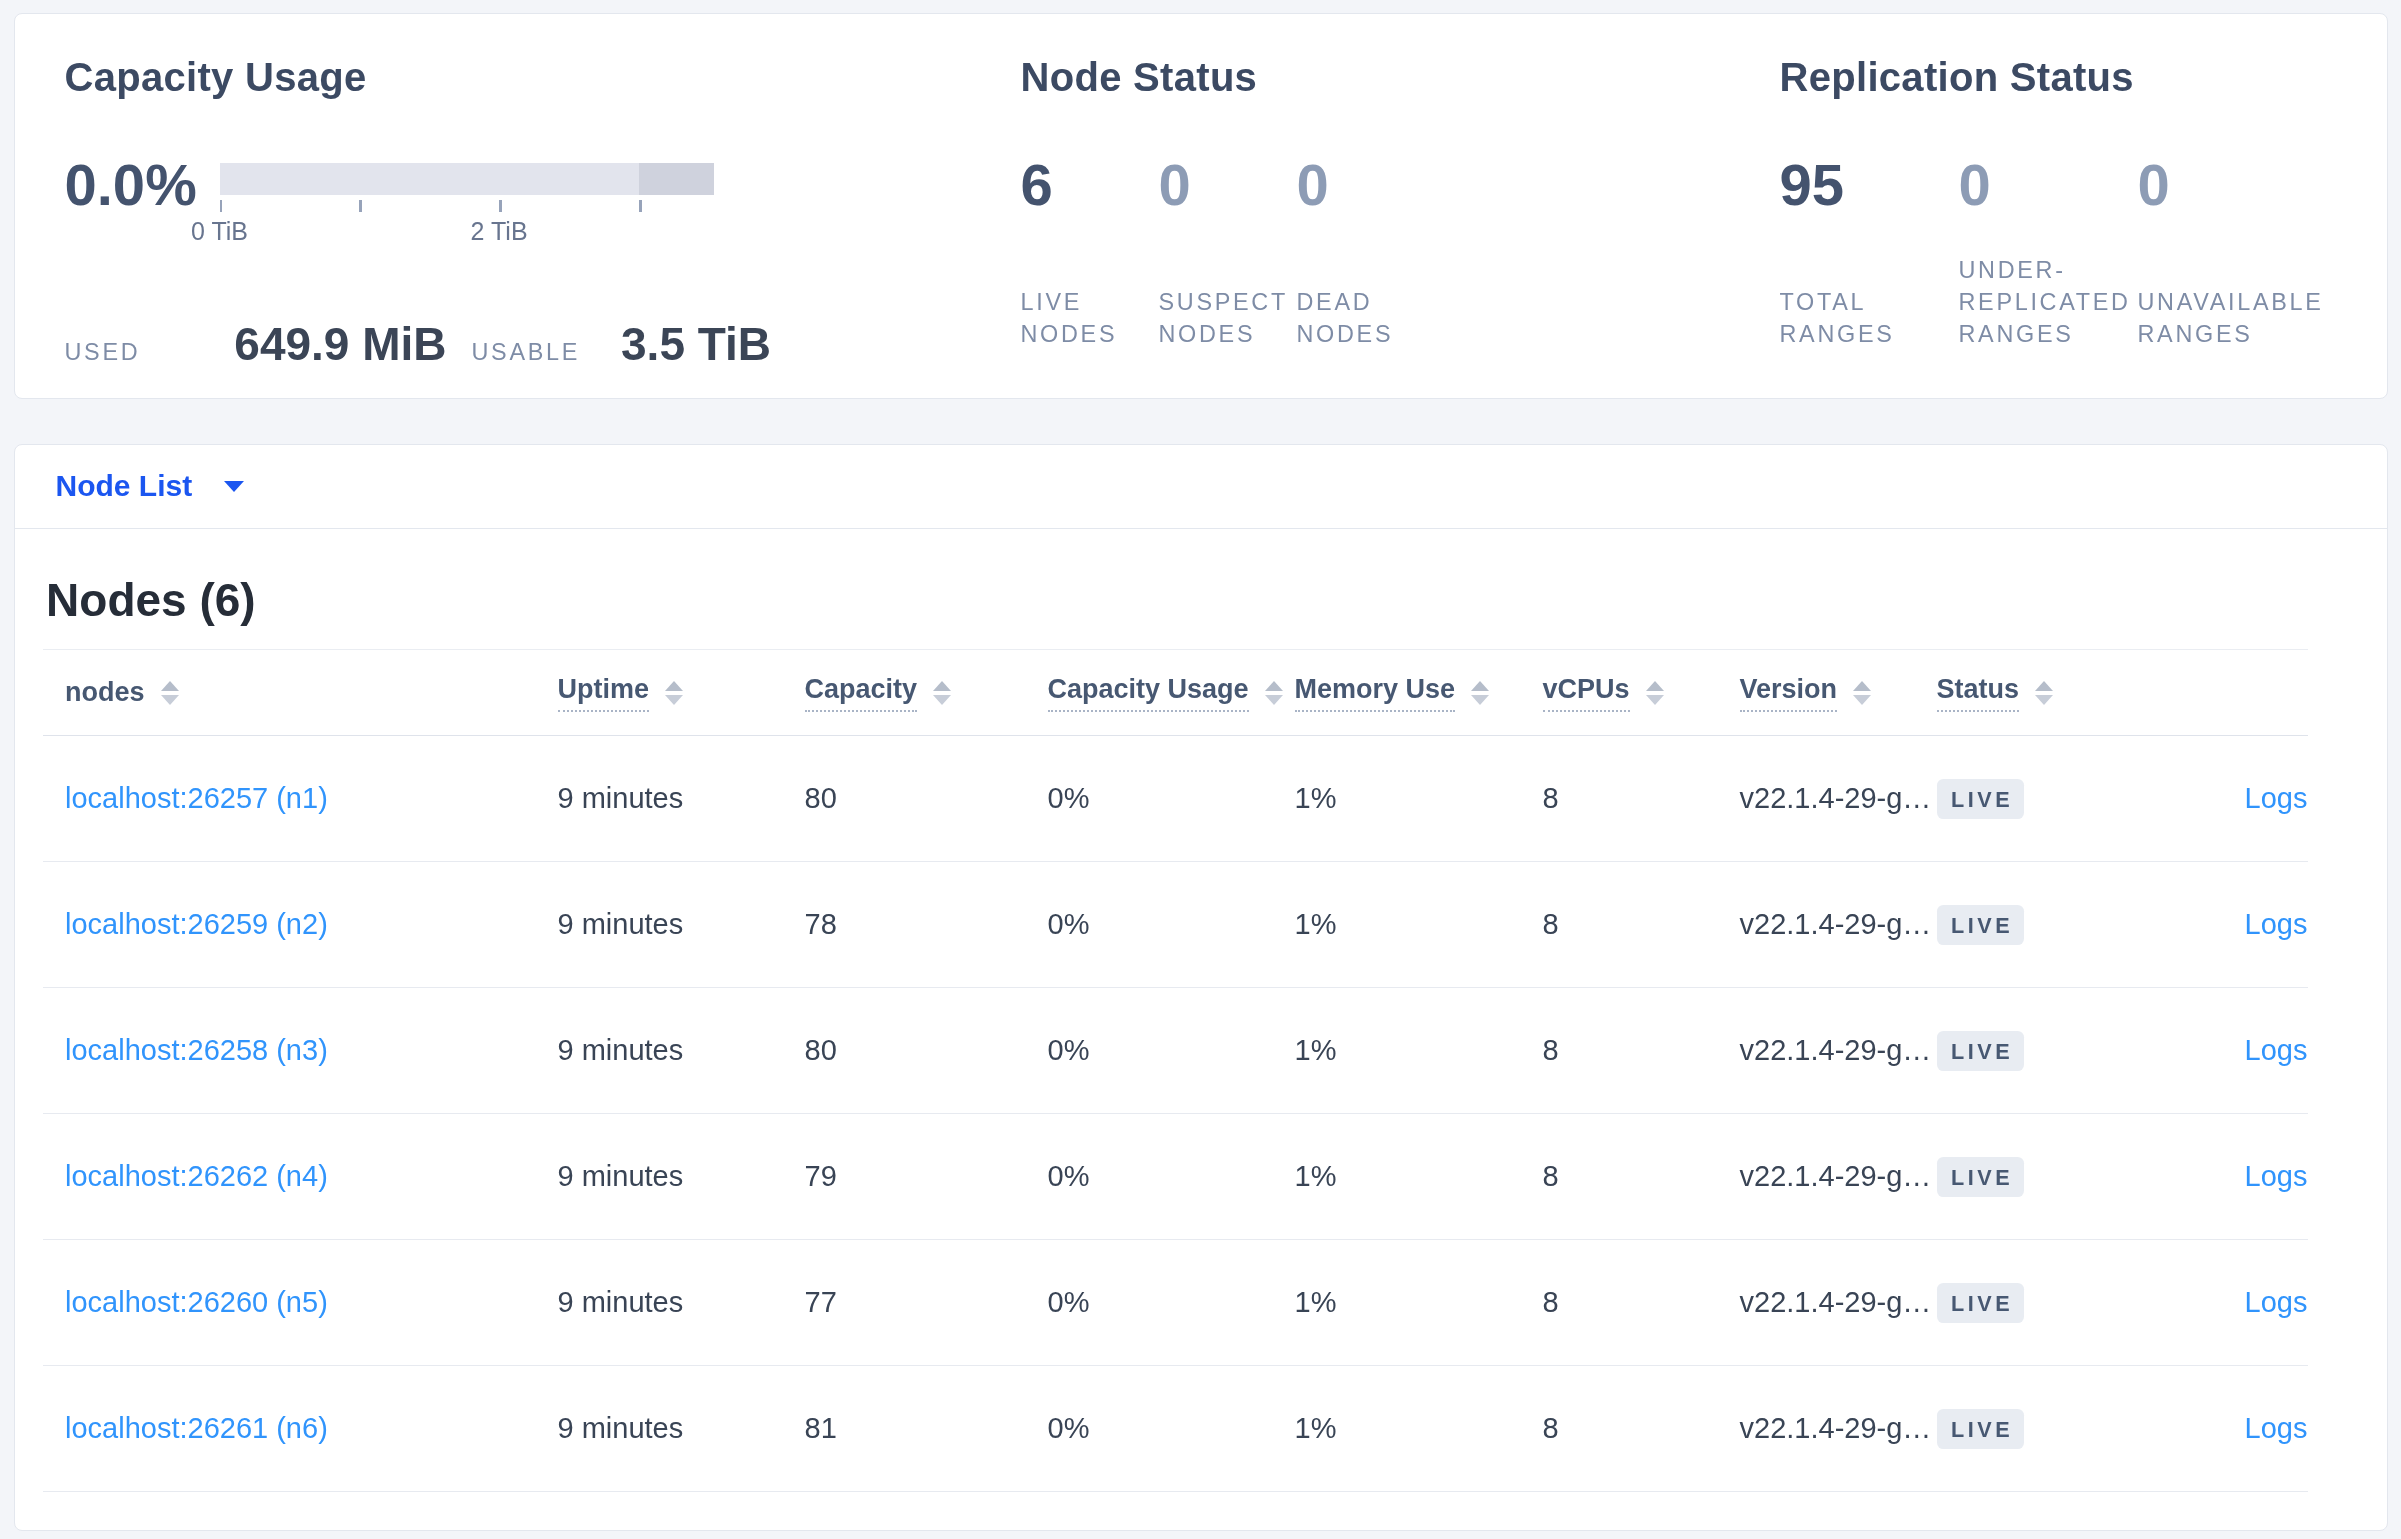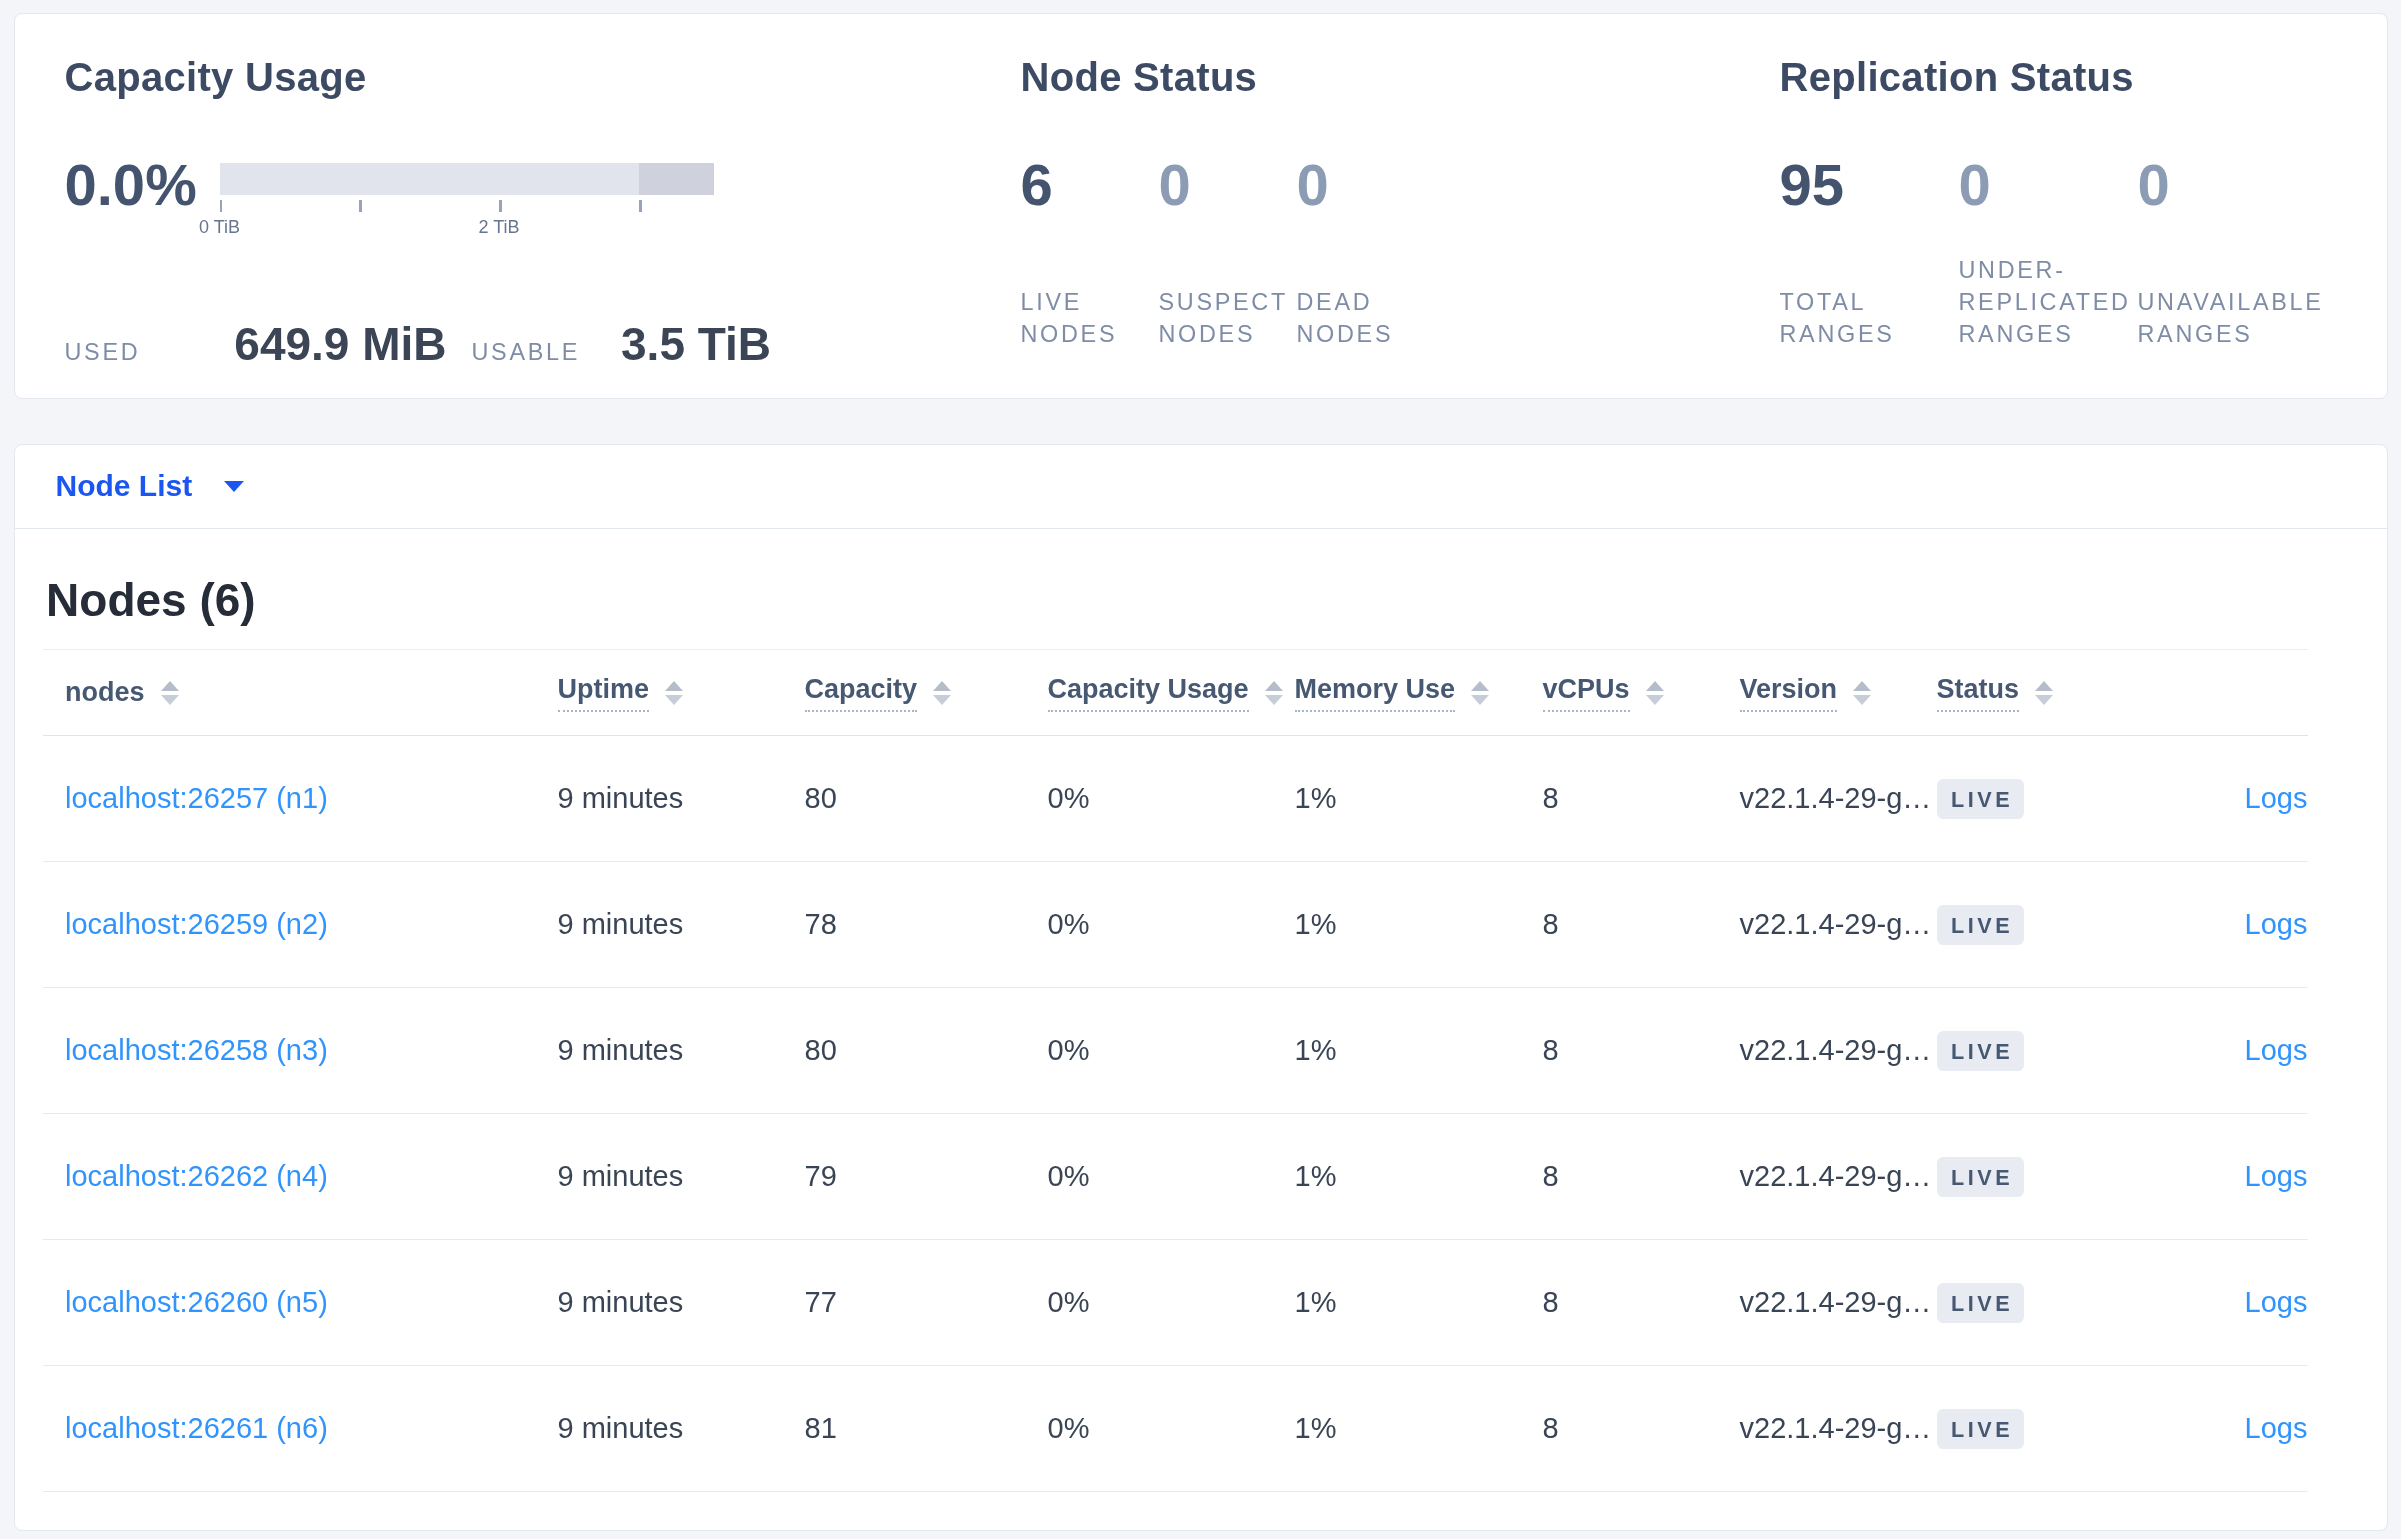--- a/index.html
+++ b/index.html
@@ -41,21 +41,21 @@
     font-size:58px;
     font-weight:600;
     color:#44536e;
     line-height:43px;
   }
   .cap-chart { width:494px; }
   .cap-bar { position:relative; height:32px; background:var(--bar-track); }
   .cap-bar-seg { position:absolute; top:0; right:0; height:100%; width:15%; background:var(--bar-segment); }
   .cap-ticks { position:relative; height:11.7px; margin-top:5.4px; }
   .cap-tick { position:absolute; width:2.7px; height:11.7px; background:#97a3ba; }
-  .cap-ticklabels { position:relative; height:27px; margin-top:5.4px; font-size:18px; color:#68758f; }
+  .cap-ticklabels { position:relative; height:27px; margin-top:5.4px; font-size:25px; color:#68758f; }
   .cap-ticklabels span { position:absolute; transform:translateX(-50%); white-space:nowrap; }
   .cap-stats { display:flex; align-items:baseline; margin-top:73px;text-align:center; }
   .mini-label {
     font-size:23.4px;
     letter-spacing:2.7px;
     color:#7e8ca6;
     font-weight:400;
   }
   .cap-value { font-size:46px; font-weight:600; color:#3b4556; }
   .cap-v1 { margin-left:94px; }

